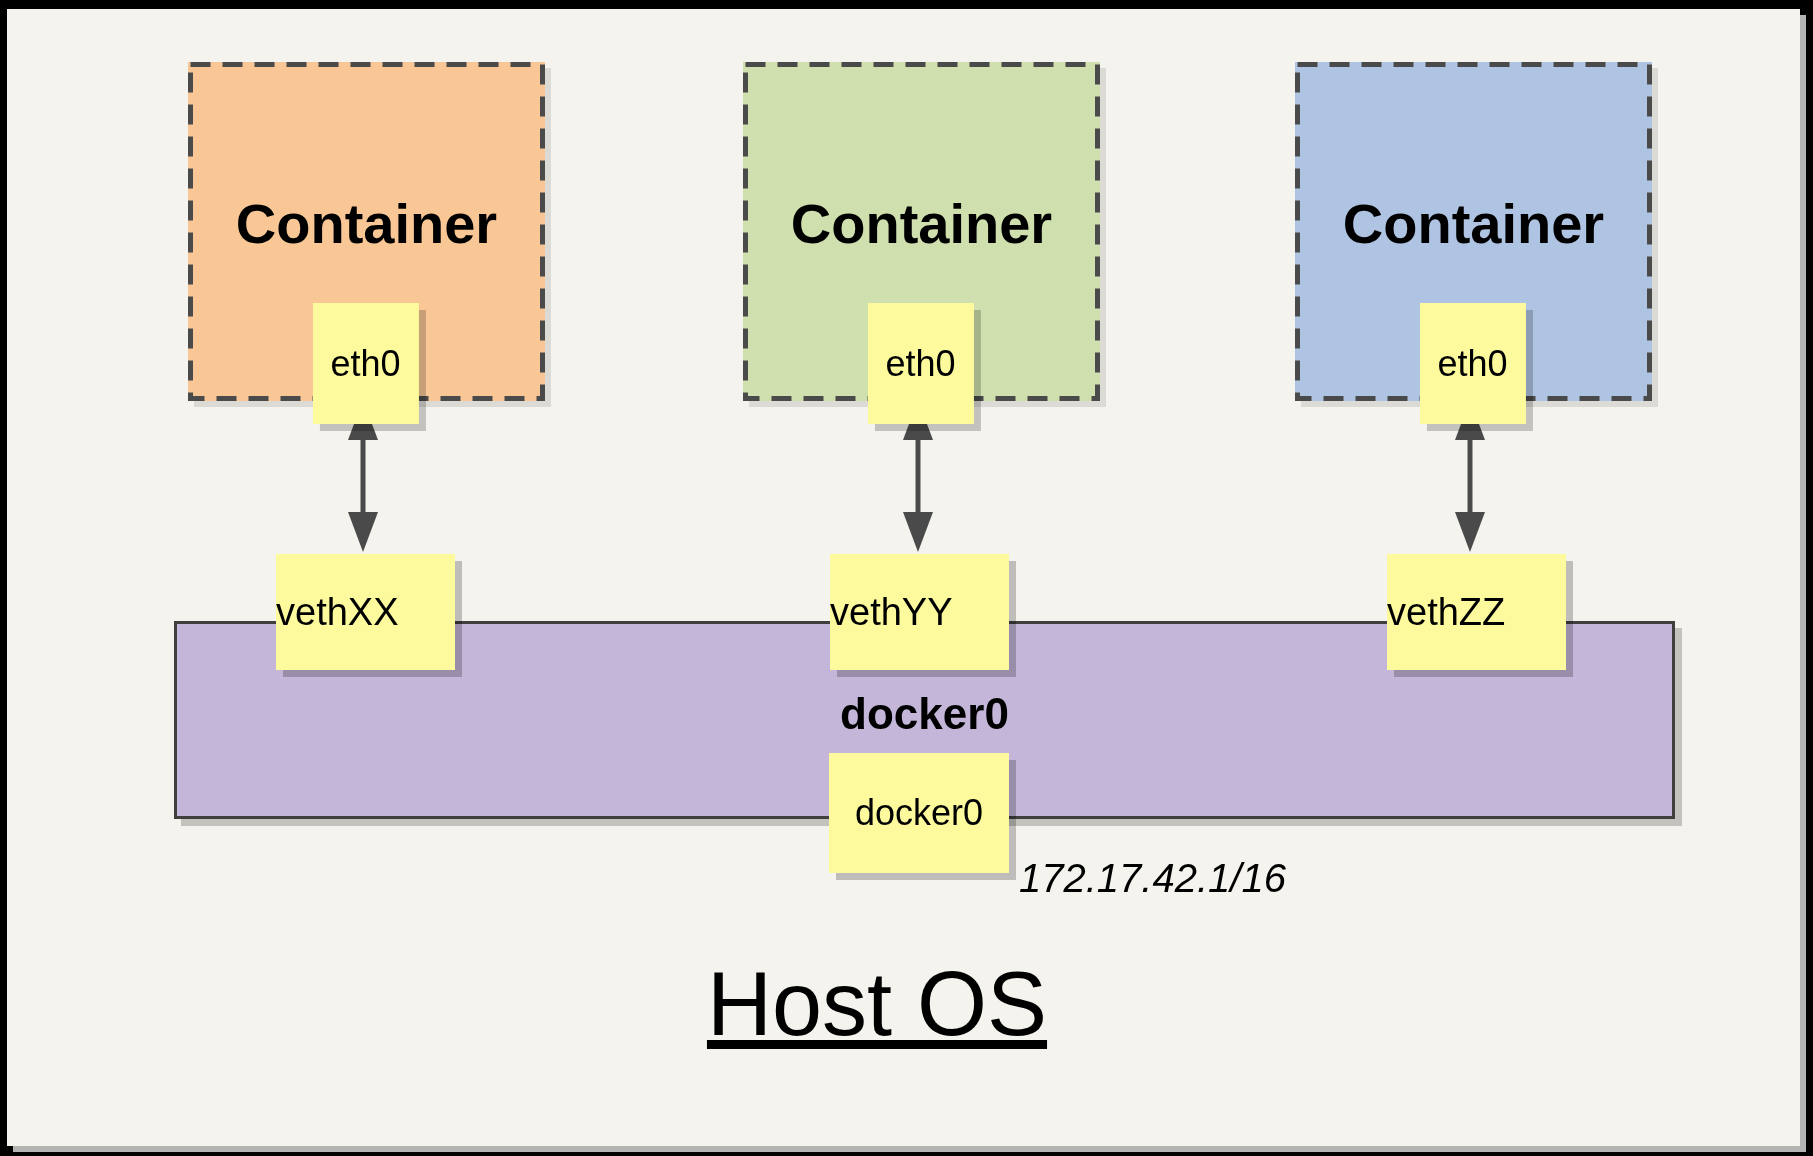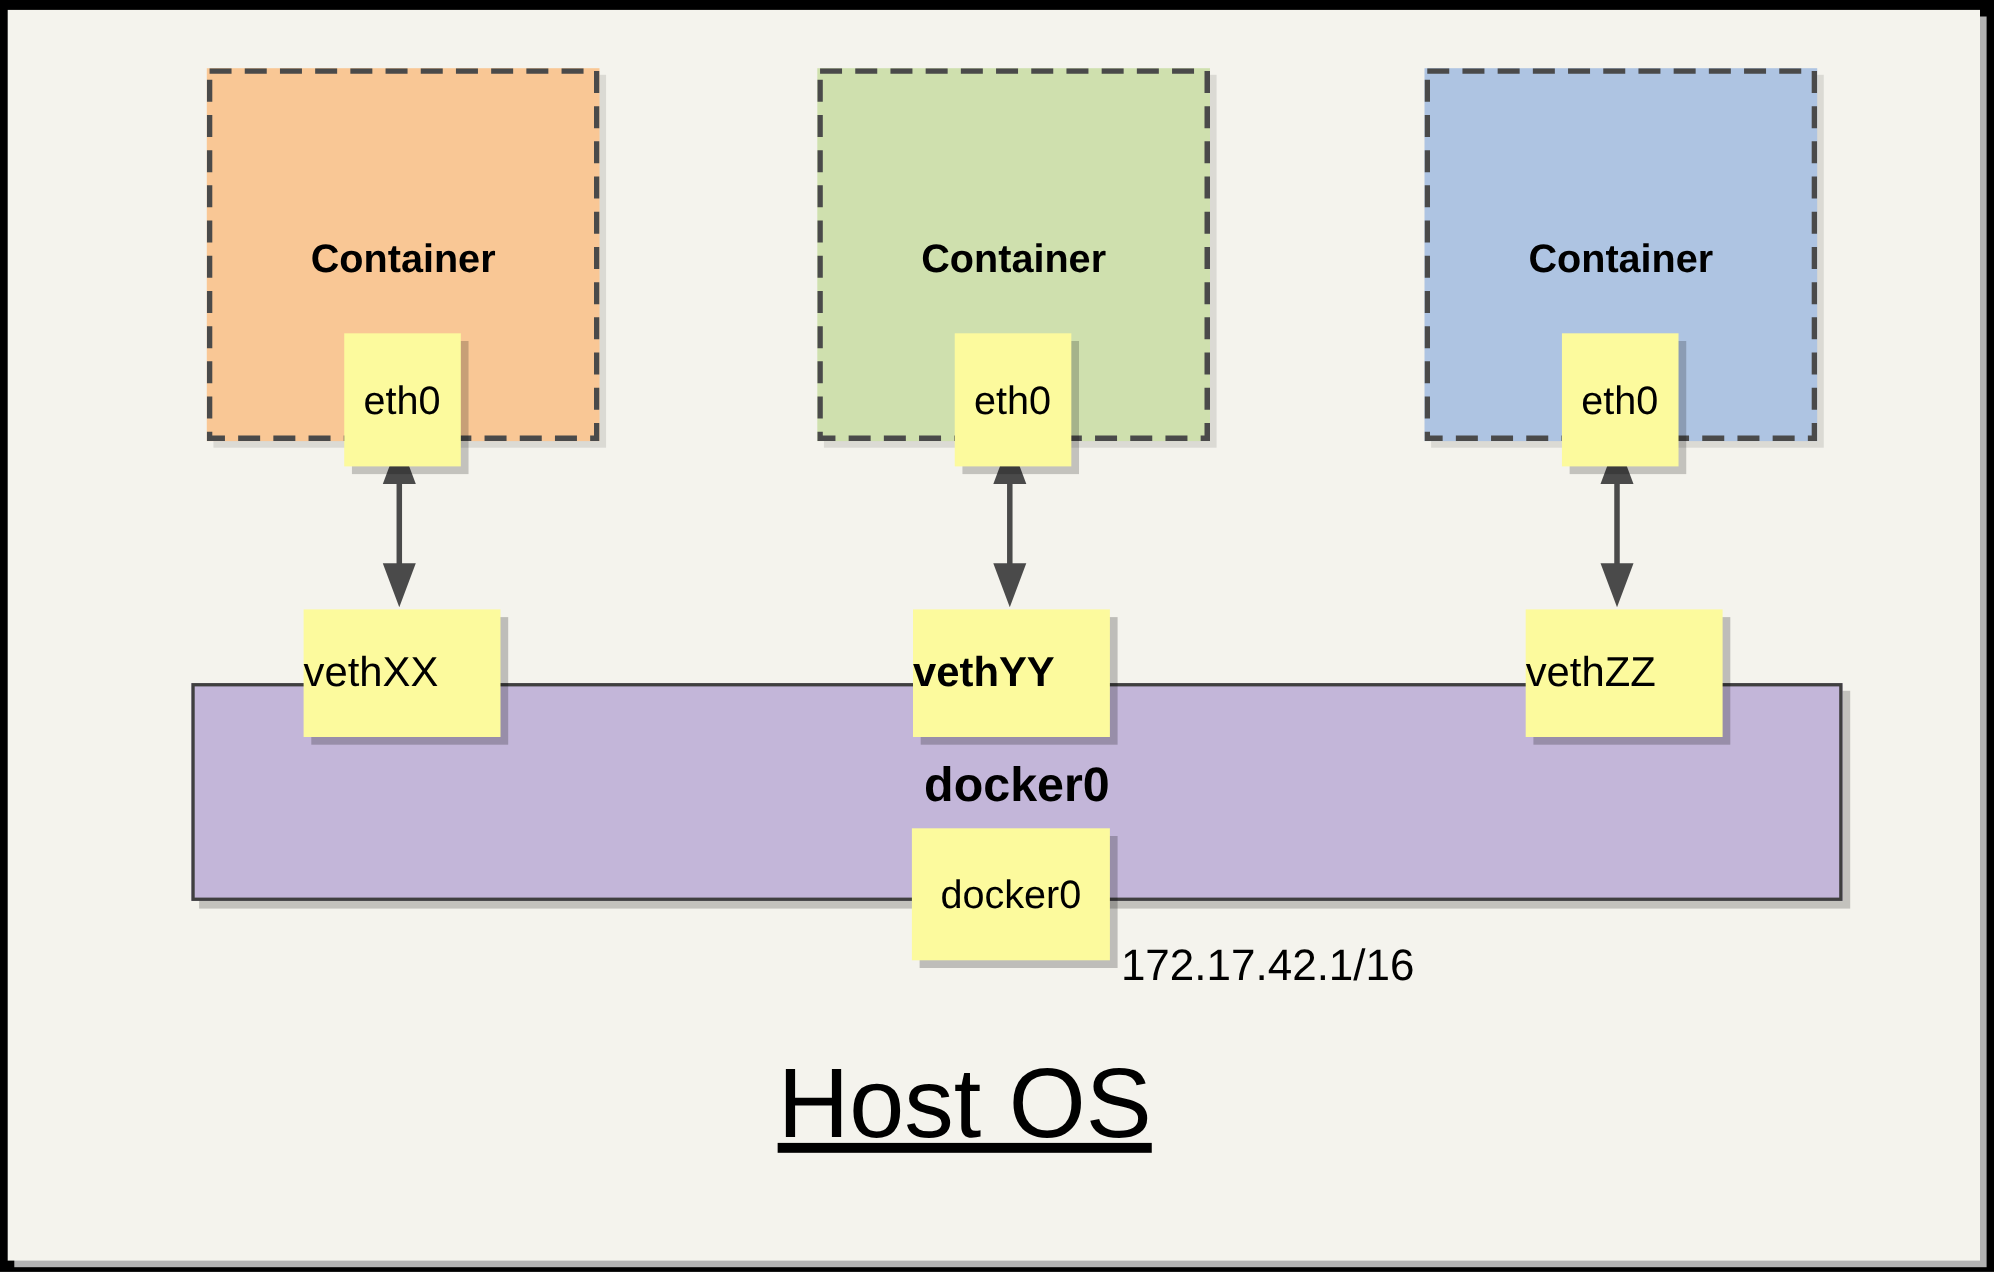--- a/index.html
+++ b/index.html
@@ -17,21 +17,21 @@
     box-shadow:6px 6px 0 0 #b3b3b3;
   }
   
   .container-box{
     position:absolute;top:53px;width:357px;height:339px;
     box-shadow:6px 6px 0 rgba(0,0,0,0.10);
   }
   .container-box .dash-svg{position:absolute;left:0;top:0;width:100%;height:100%;}
   .container-title{
     position:absolute;left:0;top:193px;width:100%;
-    text-align:center;font-size:36px;font-weight:bold;line-height:1.1;
+    text-align:center;font-size:56px;font-weight:bold;line-height:1.1;
     transform:translateY(-100%);
   }
   .iface-box{
     position:absolute;left:50%;transform:translateX(-51%);
     top:216px;width:106px;height:121px;
     background:#fcfa9d;
     box-shadow:7px 7px 0 rgba(0,0,0,0.20);
     display:flex;align-items:center;justify-content:center;
     font-size:36px;z-index:4;margin-top:25px;
   }
@@ -56,21 +56,21 @@
   }
   .bridge-iface-box{
     position:absolute;left:822px;top:744px;width:180px;height:120px;
     background:#fcfa9d;
     box-shadow:7px 7px 0 rgba(0,0,0,0.22);
     display:flex;align-items:center;justify-content:center;
     font-size:36px;z-index:3;
   }
   .bridge-ip{
     position:absolute;left:1012px;top:845px;
-    font-size:40px;line-height:1.2;z-index:3;
+    font-size:40px;line-height:1.2;z-index:3;font-style:italic;
   }
   .host-label{
     position:absolute;left:870px;top:948px;transform:translateX(-50%);
     font-size:90px;line-height:1.05;white-space:nowrap;text-decoration:underline;
   }
   
   .c0{left:181px;} .c1{left:736px;} .c2{left:1288px;}
   .a0{left:326px;} .a1{left:881px;} .a2{left:1433px;}
   .v0{left:269px;} .v1{left:823px;} .v2{left:1380px;}
 </style>
@@ -126,21 +126,21 @@
       <polygon points="30,152 15,112 45,112" fill="#4a4a4a"></polygon>
     </svg>
 
     <div class="bridge-bar" style="background: rgb(195, 182, 217);">
       <div class="bridge-label">docker0</div>
     </div>
 
     <div class="veth-box v0" style="background: rgb(252, 250, 157);">
       <span>vethXX</span>
     </div>
-    <div class="veth-box v1" style="background: rgb(252, 250, 157); font-weight: bold;">
+    <div class="veth-box v1" style="background: rgb(252, 250, 157);">
       <span>vethYY</span>
     </div>
     <div class="veth-box v2" style="background: rgb(252, 250, 157);">
       <span>vethZZ</span>
     </div>
 
     <div class="bridge-iface-box" style="background: rgb(252, 250, 157);">
       <span>docker0</span>
     </div>
     <div class="bridge-ip">172.17.42.1/16</div>

